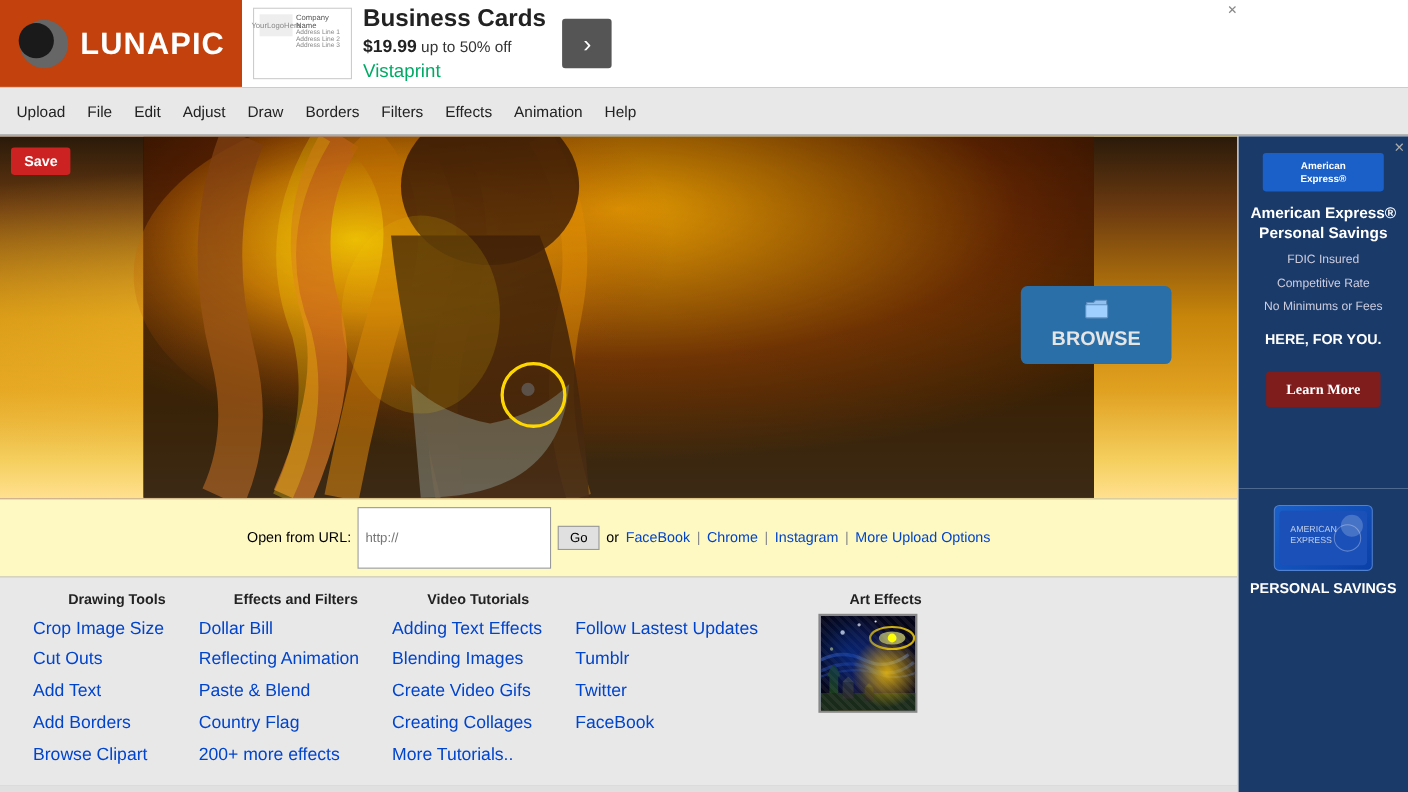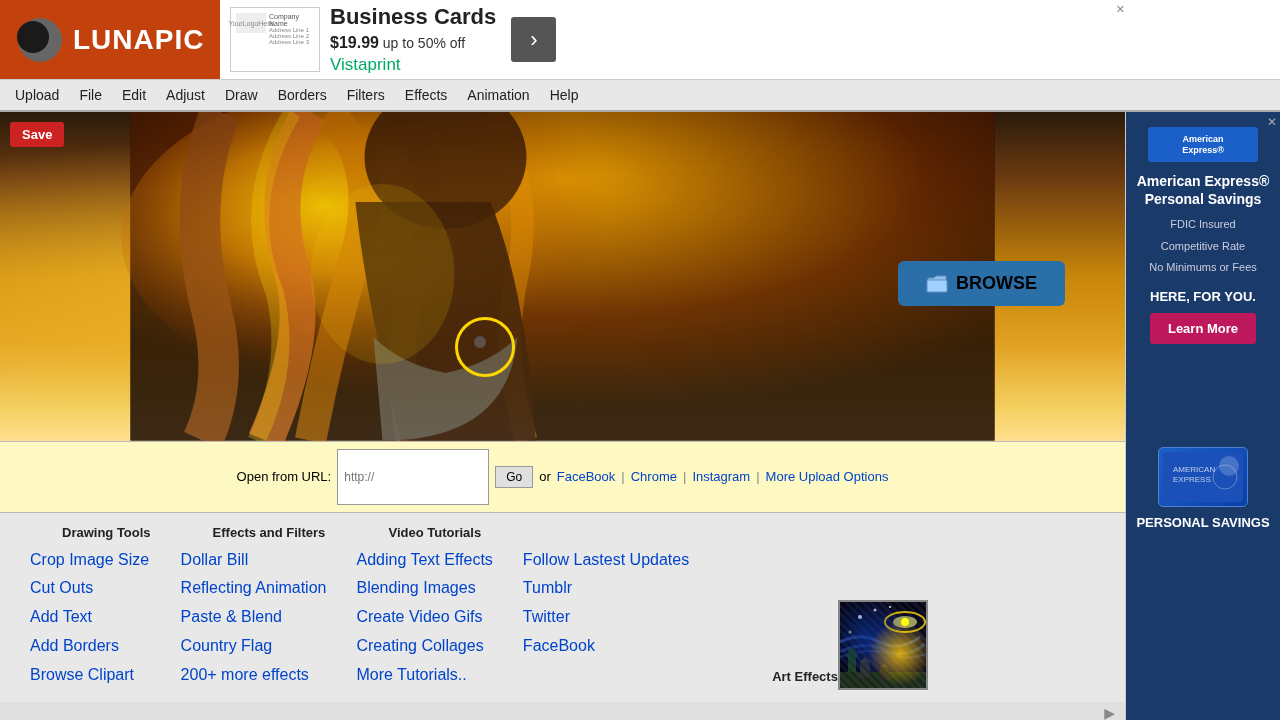--- a/index.html
+++ b/index.html
@@ -108,21 +108,21 @@
       color: #888;
       cursor: pointer;
     }
 
     
     #navbar {
       background: #e8e8e8;
       border-bottom: 2px solid #aaa;
       display: flex;
       align-items: center;
-      height: 32px;
+      height: 44px;
       padding: 0 5px;
     }
     #navbar a {
       text-decoration: none;
       color: #222;
       font-size: 14px;
       padding: 4px 10px;
       display: block;
       cursor: pointer;
     }
@@ -194,31 +194,32 @@
       text-align: center;
       text-shadow: 1px 1px 3px rgba(0,0,0,0.7);
     }
     #hero-text h1 {
       font-size: 48px;
       font-weight: bold;
       line-height: 1.1;
     }
     #browse-btn {
       background: #2a6fa8;
-      color: #000000;
+      color: #e5e5e5;
       border: none;
       padding: 12px 28px;
       font-size: 18px;
       font-weight: bold;
       border-radius: 6px;
       cursor: pointer;
       margin-top: 15px;
       display: flex;
       align-items: center;
       gap: 8px;
+      flex-direction: column;
     }
 
     
     #save-btn {
       position: absolute;
       top: 10px;
       left: 10px;
       background: #cc2222;
       color: white;
       border: none;
@@ -236,21 +237,21 @@
       border-top: 1px solid #bbb;
       border-bottom: 1px solid #bbb;
       padding: 7px 0;
       display: flex;
       align-items: center;
       justify-content: center;
       gap: 6px;
       font-size: 13px;
     }
     #url-input {
-      width: 152px;
+      width: 176px;
       padding: 20px 6px;
       border: 1px solid #999;
       font-size: 12px;
     }
     #url-go {
       padding: 3px 10px;
       background: #e0e0e0;
       border: 1px solid #999;
       cursor: pointer;
       font-size: 12px;
@@ -281,22 +282,22 @@
       display: block;
       color: #0044cc;
       text-decoration: none;
       font-size: 16px;
       line-height: 1.8;
     }
 
     
     .art-effects-section {
       display: flex;
-      flex-direction: row;
-      align-items: flex-end;
+      flex-direction: column;
+      align-items: center;
       padding-left: 21px;
     }
     .art-thumbnail {
       width: 90px;
       height: 90px;
       background: linear-gradient(135deg, #1a1a6a 0%, #2a2a9a 20%, #0066cc 40%, #ffaa00 60%, #ffdd00 80%, #ffffff 100%);
       border: 2px solid #888;
       position: relative;
       overflow: hidden;
     }
@@ -354,29 +355,30 @@
       margin-bottom: 5px;
       color: #ccd;
     }
     #right-ad-1 .here-for-you {
       font-size: 13px;
       font-weight: bold;
       margin: 8px 0;
       color: white;
     }
     #right-ad-1 .learn-more-btn {
-      background: #be185d;
+      background: #7f1d1d;
       color: white;
       border: none;
       padding: 8px 18px;
       font-size: 13px;
       font-weight: bold;
       border-radius: 3px;
       cursor: pointer;
-      margin-top: 1px;
+      margin-top: 14px;
+      font-family: Liberation Serif, serif;
     }
     #right-ad-2 {
       background: #1a3a6a;
       color: white;
       padding: 15px 10px;
       display: flex;
       flex-direction: column;
       align-items: center;
       text-align: center;
       flex: 1;

